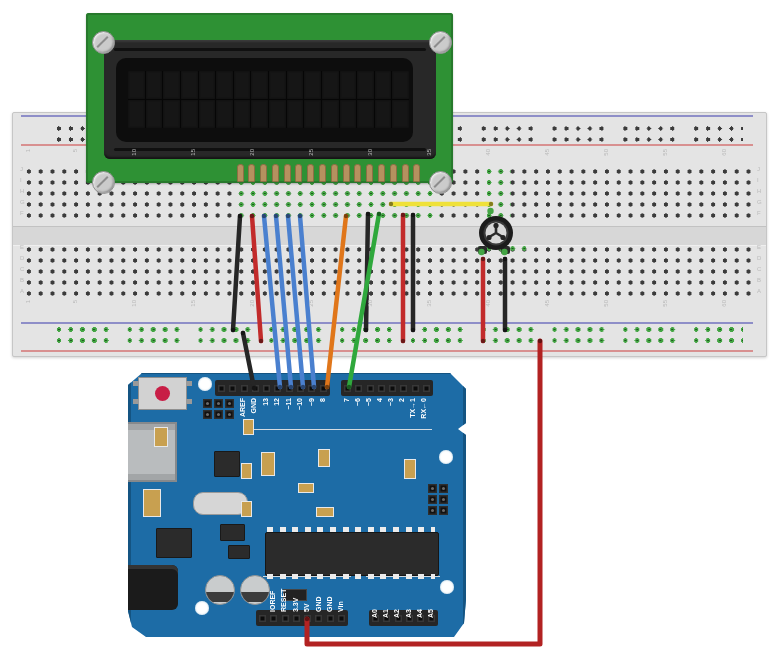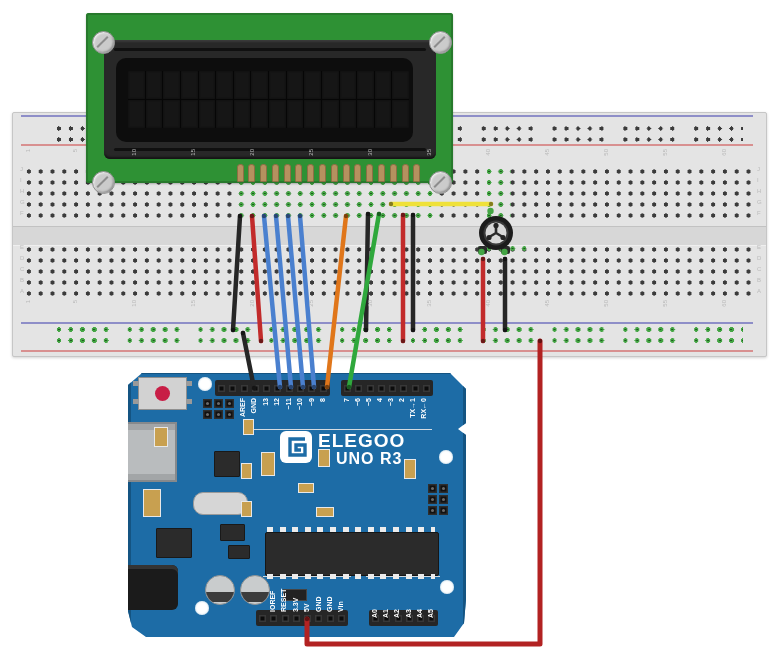--- a/index.html
+++ b/index.html
@@ -243,31 +243,20 @@
         <div></div>
         <div></div>
         <div></div>
         <div></div>
       </div>
 
     <div class="silk" style="left:122px;top:58px;width:182px;"></div>
     <div class="silk" style="left:135px;top:205px;width:88px;"></div>
     <div class="silk" style="left:238px;top:205px;width:74px;"></div>
 
-    <div id="logo-row" class="abs">
-      <div id="logo-glyph">
-        <svg width="32" height="32" viewBox="0 0 32 32">
-          <path d="M25,8 H10 V24 H25 V14 H16 V19 H21" fill="none" stroke="#1d6ca6" stroke-width="3.4"></path>
-        </svg>
-      </div>
-      <div id="brand-block">
-        <span id="brand-elegoo">ELEGOO</span>
-        <span id="brand-uno">UNO R3</span>
-      </div>
-    </div>
 
     <div id="mcu" class="abs"></div>
     <div class="legs abs" style="left:139px;top:156px;width:168px;"></div>
     <div class="legs abs" style="left:139px;top:203px;width:168px;"></div>
     <div class="capc abs" style="left:77px;top:204px;">
         <div></div>
       </div>
     <div class="capc abs" style="left:112px;top:204px;">
         <div></div>
       </div>

